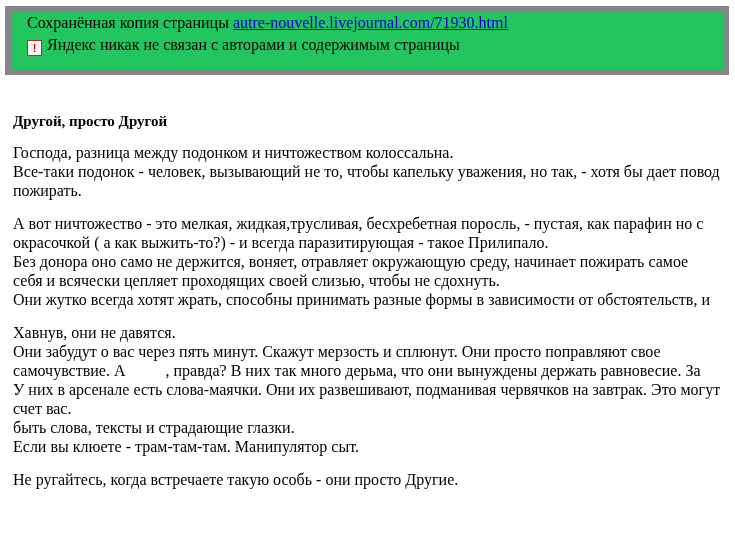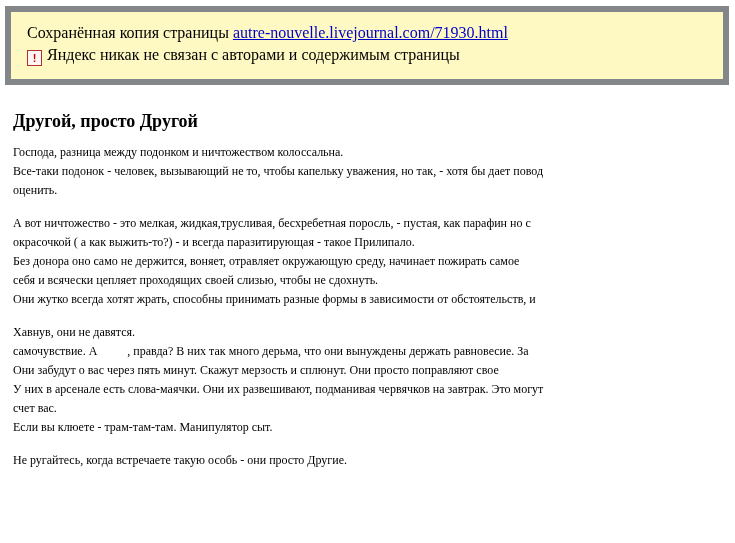--- a/index.html
+++ b/index.html
@@ -16,22 +16,22 @@
     color: #000000;
   }
 
   
   .cache-banner {
     position: absolute;
     left: 5px;
     top: 6px;
     width: 680px;
     border: 6px solid #84878a;
-    background: #fef9c3;
-    padding: 10px 16px 13px 16px;
+    background: #22c55e;
+    padding: 0 16px 13px 16px;
     font-size: 16px;
   }
   .banner-line {
     line-height: 22px;
     white-space: nowrap;
   }
   .cache-link {
     color: #0000cc;
     text-decoration: underline;
     cursor: pointer;
@@ -54,32 +54,32 @@
 
   
   .content {
     position: absolute;
     left: 13px;
     top: 111px;
     right: 0;
   }
   .post-title {
     margin: 0;
-    font-size: 18px;
+    font-size: 15px;
     font-weight: bold;
     line-height: 20px;
   }
   .post-body {
     margin-top: 12px;
   }
   .paragraph {
     margin: 0 0 14px 0;
   }
   .line {
-    font-size: 12px;
+    font-size: 16px;
     line-height: 19px;
     white-space: nowrap;
   }
 </style>
 </head>
 <body>
 
 <div class="cache-banner">
   <div class="banner-line">
     <span>Сохранённая копия страницы</span>
@@ -89,34 +89,35 @@
     <span class="warn-icon">!</span><span>Яндекс никак не связан с авторами и содержимым страницы</span>
   </div>
 </div>
 
 <div class="content">
   <h1 class="post-title">Другой, просто Другой</h1>
   <div class="post-body" id="post-body">
       <div class="paragraph">
         <div class="line">Господа, разница между подонком и ничтожеством колоссальна.</div>
         <div class="line">Все-таки подонок - человек, вызывающий не то, чтобы капельку уважения, но так, - хотя бы дает повод</div>
-        <div class="line">оценить.</div>
+        <div class="line">пожирать.</div>
       </div>
       <div class="paragraph">
         <div class="line">А вот ничтожество - это мелкая, жидкая,трусливая, бесхребетная поросль, - пустая, как парафин но с</div>
         <div class="line">окрасочкой ( а как выжить-то?) - и всегда паразитирующая - такое Прилипало.</div>
         <div class="line">Без донора оно само не держится, воняет, отравляет окружающую среду, начинает пожирать самое</div>
         <div class="line">себя и всячески цепляет проходящих своей слизью, чтобы не сдохнуть.</div>
         <div class="line">Они жутко всегда хотят жрать, способны принимать разные формы в зависимости от обстоятельств, и</div>
       </div>
       <div class="paragraph">
         <div class="line">Хавнув, они не давятся.</div>
+        <div class="line">Они забудут о вас через пять минут. Скажут мерзость и сплюнут. Они просто поправляют свое</div>
         <div class="line">самочувствие. А&nbsp;&nbsp;&nbsp;&nbsp;&nbsp;&nbsp;&nbsp;&nbsp;&nbsp;&nbsp;, правда? В них так много дерьма, что они вынуждены держать равновесие. За</div>
-        <div class="line">Они забудут о вас через пять минут. Скажут мерзость и сплюнут. Они просто поправляют свое</div>
         <div class="line">У них в арсенале есть слова-маячки. Они их развешивают, подманивая червячков на завтрак. Это могут</div>
         <div class="line">счет вас.</div>
+        <div class="line">быть слова, тексты и страдающие глазки.</div>
         <div class="line">Если вы клюете - трам-там-там. Манипулятор сыт.</div>
       </div>
       <div class="paragraph">
         <div class="line">Не ругайтесь, когда встречаете такую особь - они просто Другие.</div>
       </div>
     </div>
 </div>
 
 </body></html>

